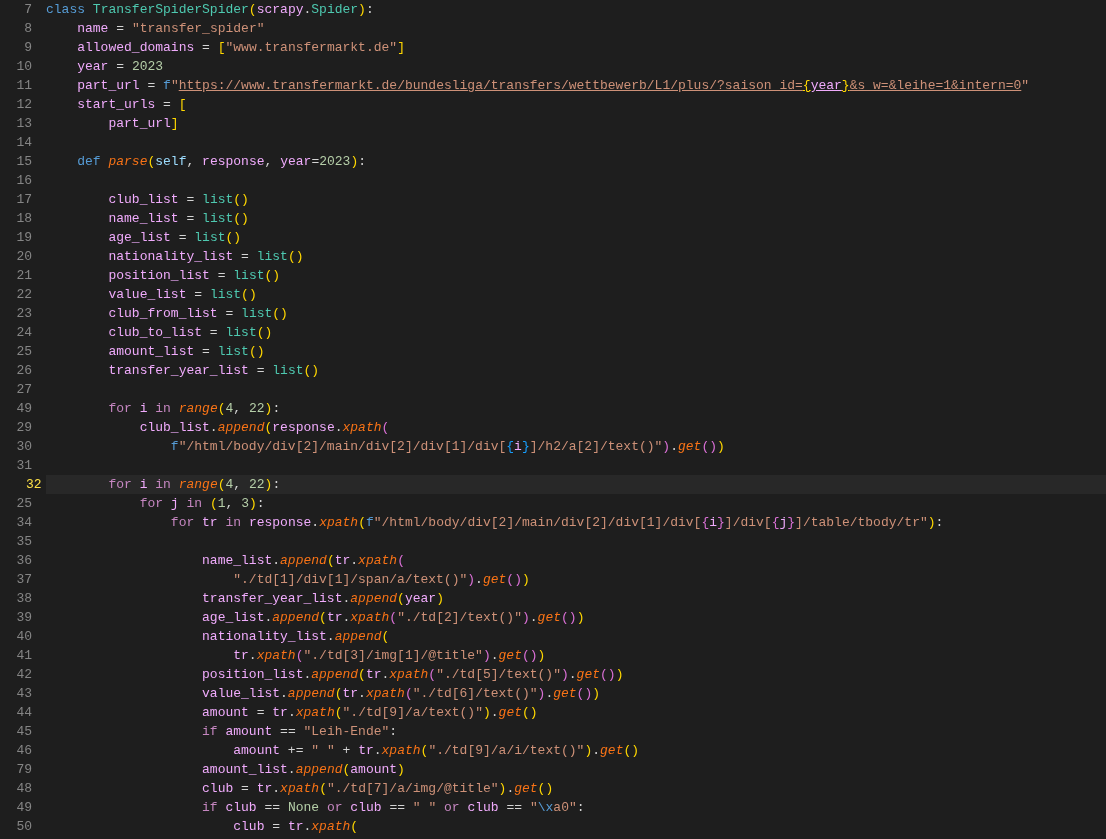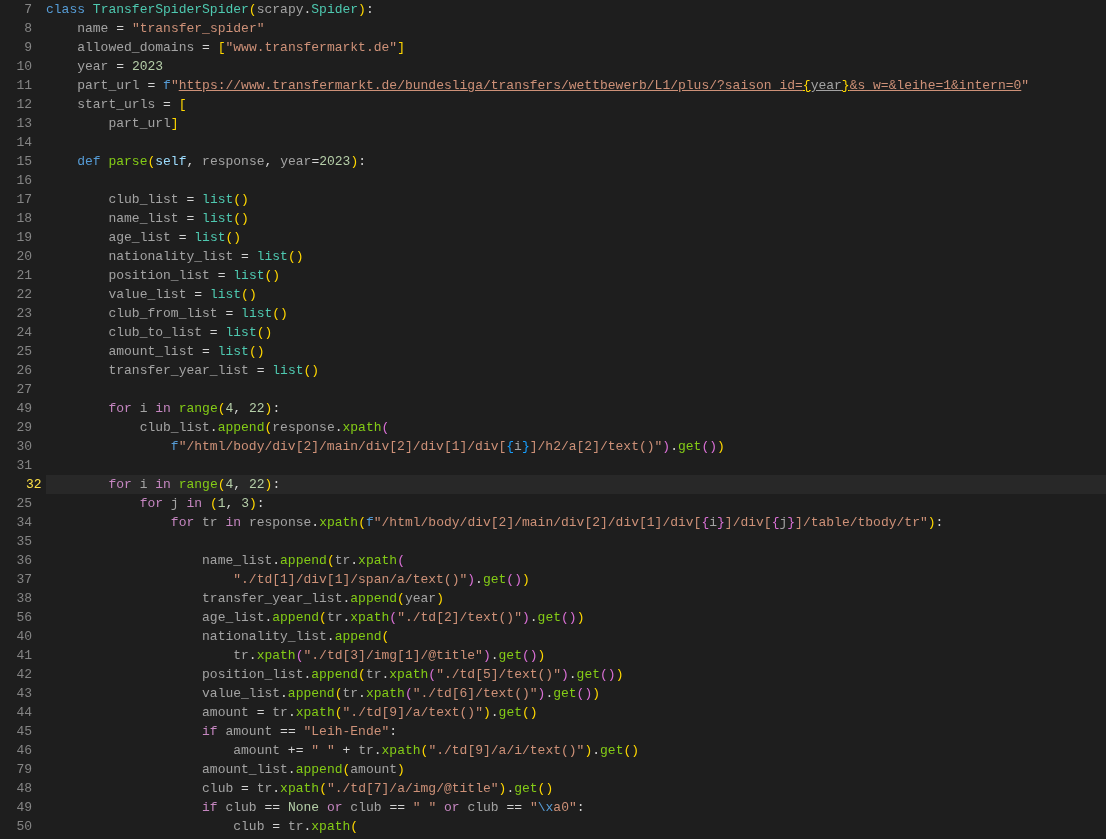--- a/index.html
+++ b/index.html
@@ -31,22 +31,22 @@
     position: relative;
   }
   .code .row { height: 19px; display: block; }
   .row.active { background: #282828; }
   .gutter .ln.active { color: #fde047; margin-left: 26px; }
 
   
   .kw   { color: #569cd6; }   
   .ctl  { color: #c586c0; }   
   .cls  { color: #4ec9b0; text-align: center; }   
-  .fn   { color: #84cc16; }   
-  .var  { color: #a3a3a3; margin-top: 40px; }   
+  .fn   { color: #f97316; font-style: italic; }   
+  .var  { color: #f0abfc; margin-top: 40px; }   
   .str  { color: #ce9178; }   
   .num  { color: #b5cea8; }   
   .op   { color: #d4d4d4; }   
   .sf   { color: #9cdcfe; margin-top: 35px; }   
   .br1  { color: #ffd700; }   
   .br2  { color: #da70d6; }   
   .br3  { color: #179fff; }   
   .u    { text-decoration: underline; }
 
   
@@ -86,21 +86,21 @@
       <div class="ln">29</div>
       <div class="ln">30</div>
       <div class="ln">31</div>
       <div class="ln active">32</div>
       <div class="ln">25</div>
       <div class="ln">34</div>
       <div class="ln">35</div>
       <div class="ln">36</div>
       <div class="ln">37</div>
       <div class="ln">38</div>
-      <div class="ln">56</div>
+      <div class="ln">39</div>
       <div class="ln">40</div>
       <div class="ln">41</div>
       <div class="ln">42</div>
       <div class="ln">43</div>
       <div class="ln">44</div>
       <div class="ln">45</div>
       <div class="ln">46</div>
       <div class="ln">79</div>
       <div class="ln">48</div>
       <div class="ln">49</div>

